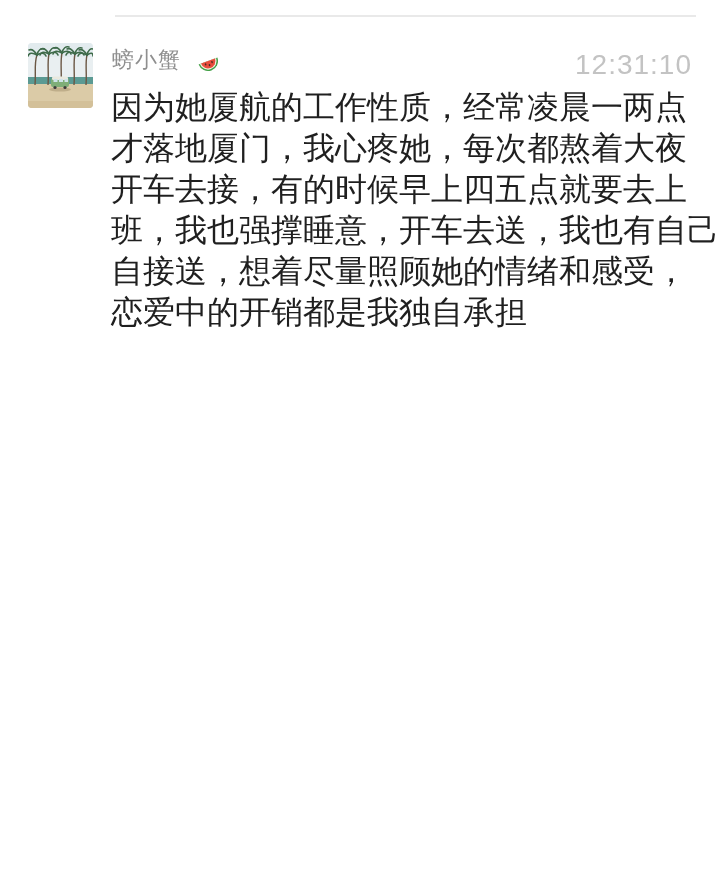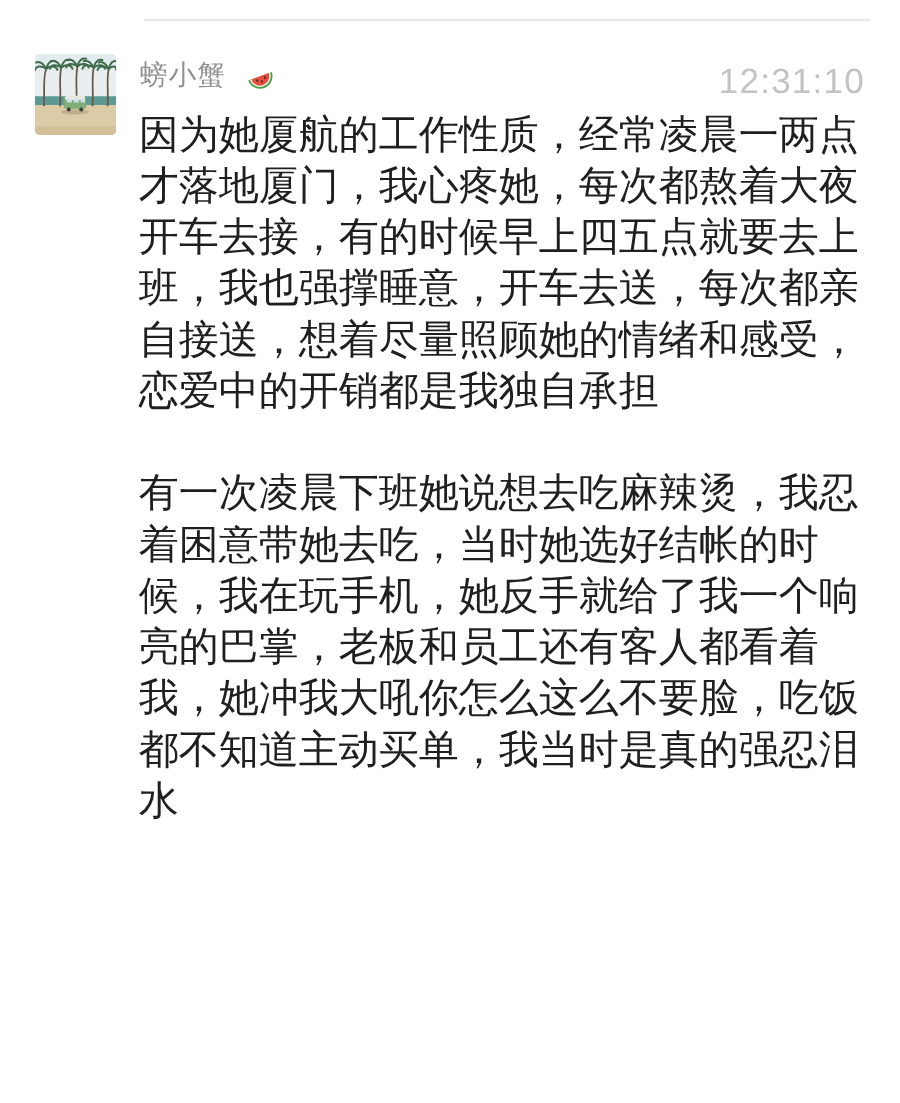--- a/index.html
+++ b/index.html
@@ -158,25 +158,18 @@
       </svg>
     </span>
   </div>
 
   <div class="timestamp">12:31:10</div>
 
   <div class="message">
     <p>因为她厦航的工作性质，经常凌晨一两点
 才落地厦门，我心疼她，每次都熬着大夜
 开车去接，有的时候早上四五点就要去上
-班，我也强撑睡意，开车去送，每次都亲
+班，我也强撑睡意，开车去送，我也有自己
 自接送，想着尽量照顾她的情绪和感受，
 恋爱中的开销都是我独自承担</p>
-    <p>有一次凌晨下班她说想去吃麻辣烫，我忍
-着困意带她去吃，当时她选好结帐的时
-候，我在玩手机，她反手就给了我一个响
-亮的巴掌，老板和员工还有客人都看着
-我，她冲我大吼你怎么这么不要脸，吃饭
-都不知道主动买单，我当时是真的强忍泪
-水</p>
   </div>
 
 </div>
 
 </body></html>

